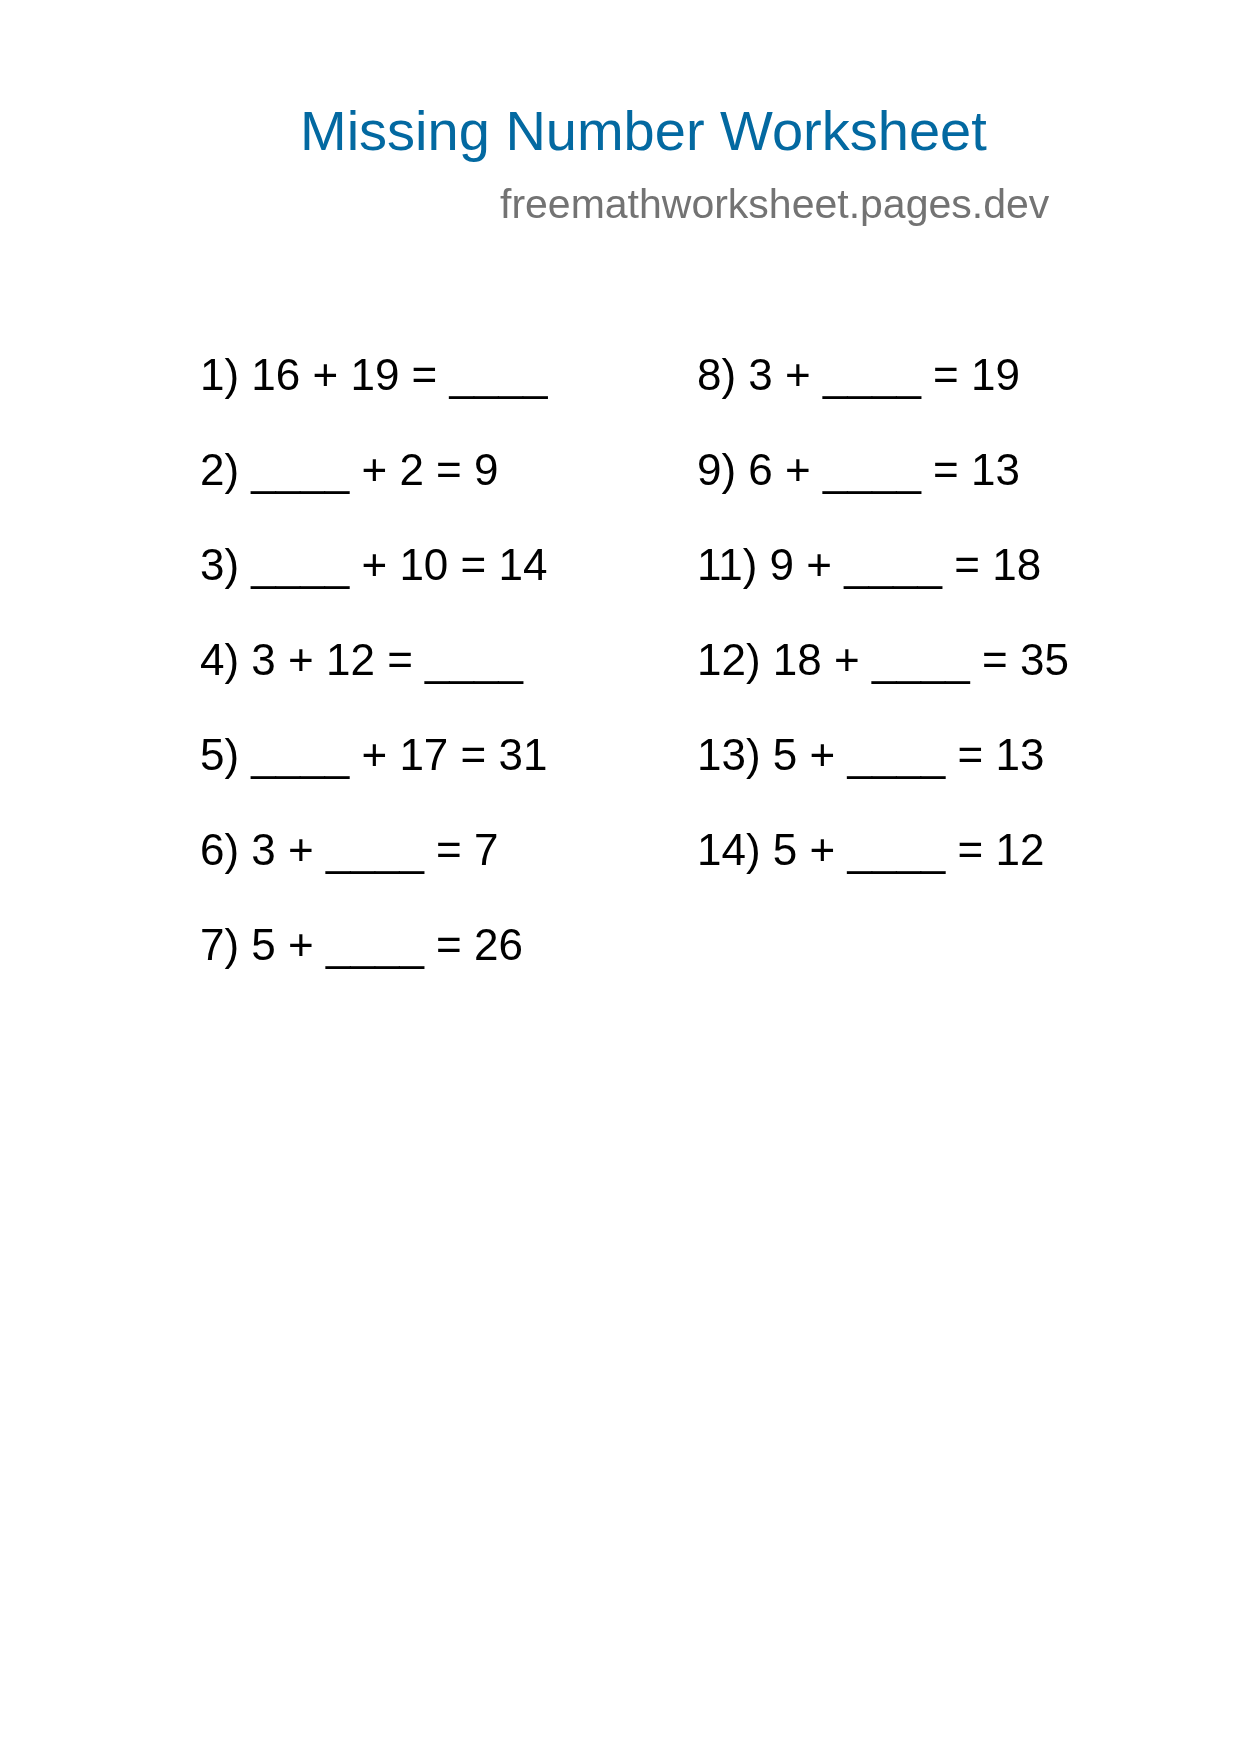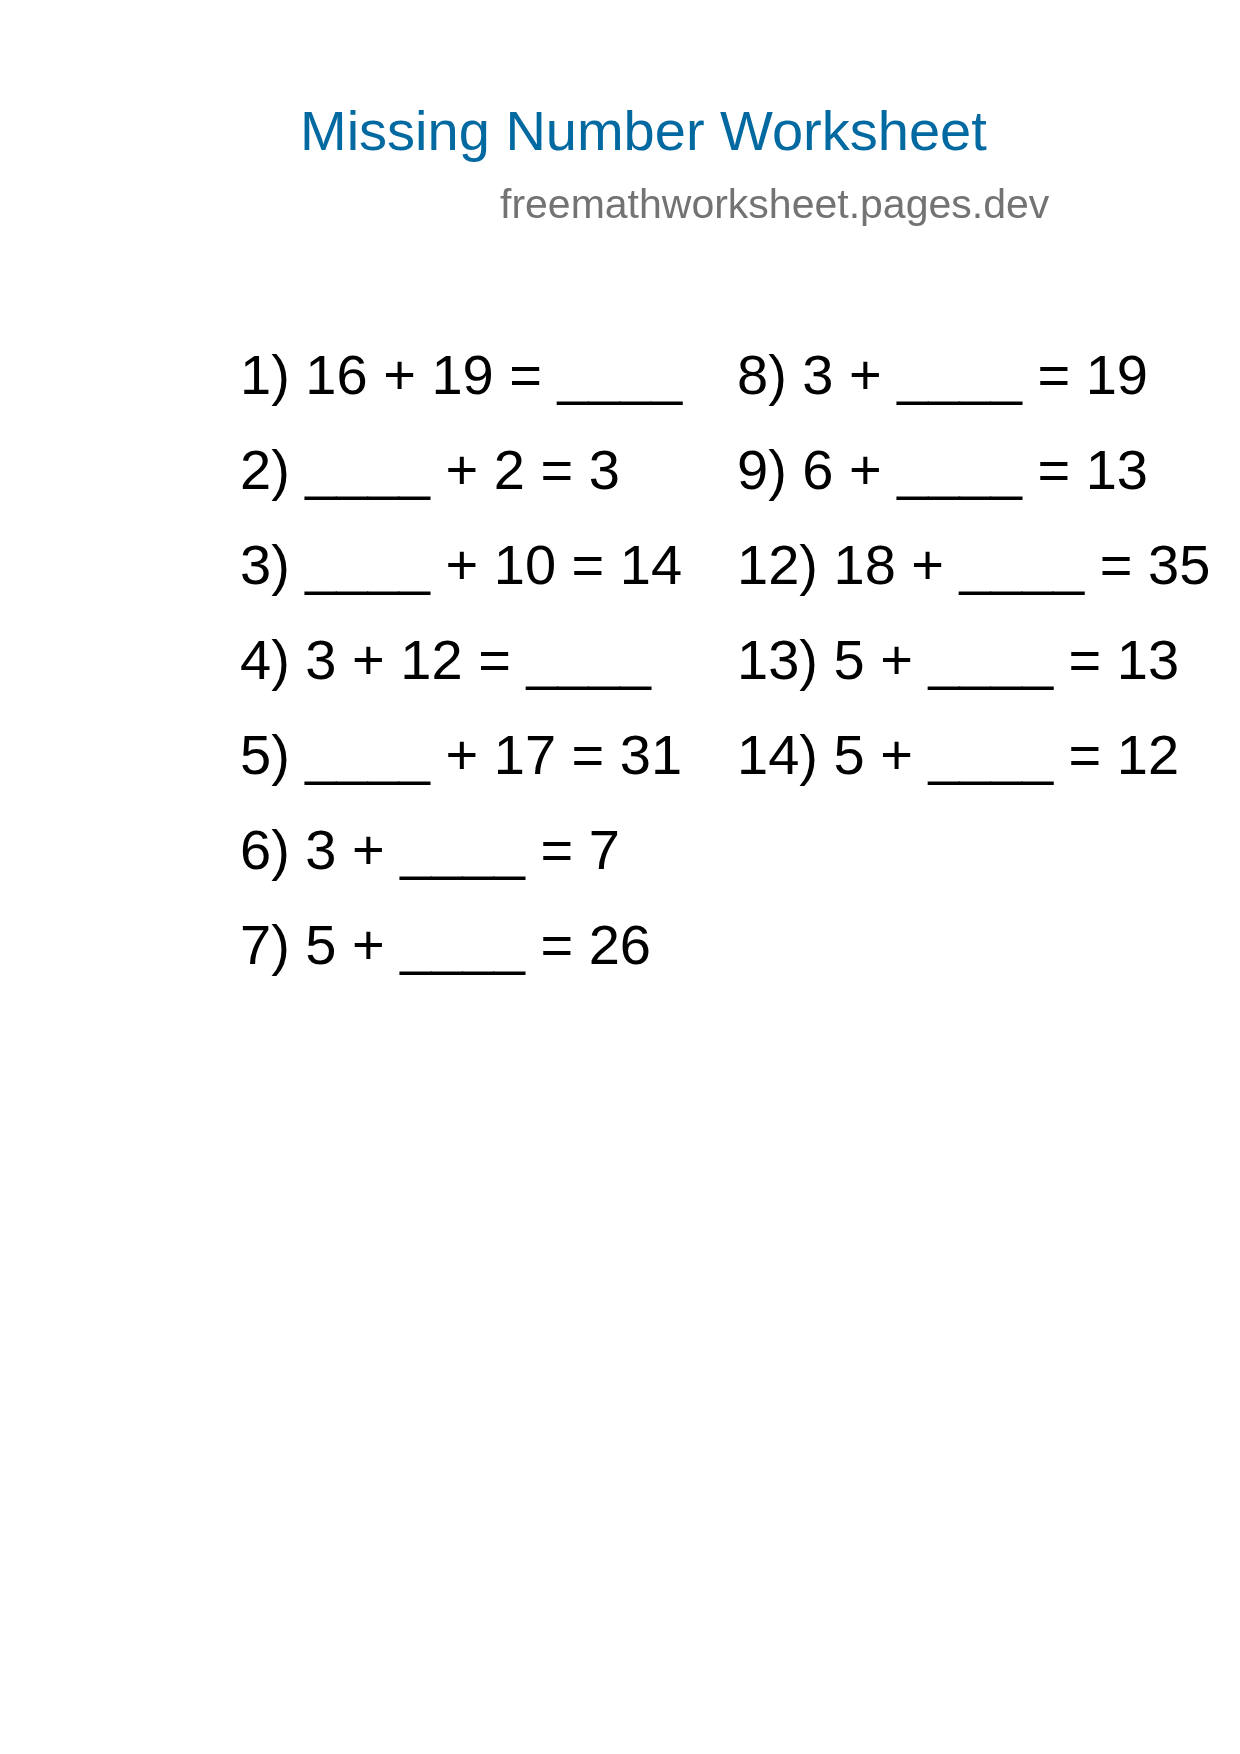--- a/index.html
+++ b/index.html
@@ -34,41 +34,41 @@
       color: #737373;
     }
     .column {
       position: absolute;
       top: 345px;
     }
     .col-left { left: 200px; }
     .col-right { left: 697px; }
     .problem {
       height: 95px;
-      font-size: 56px;
+      font-size: 44px;
       line-height: 60px;
       white-space: nowrap;
-      margin-left: 40px;
     }
   </style>
 </head>
 <body>
 
 <div class="title">Missing Number Worksheet</div>
 <div class="subtitle">freemathworksheet.pages.dev</div>
 
 <div class="column col-left">
   <div class="problem">1) 16 + 19 = ____</div>
-  <div class="problem">2) ____ + 2 = 3</div>
+  <div class="problem">2) ____ + 2 = 9</div>
   <div class="problem">3) ____ + 10 = 14</div>
   <div class="problem">4) 3 + 12 = ____</div>
   <div class="problem">5) ____ + 17 = 31</div>
   <div class="problem">6) 3 + ____ = 7</div>
   <div class="problem">7) 5 + ____ = 26</div>
 </div>
 
 <div class="column col-right">
   <div class="problem">8) 3 + ____ = 19</div>
   <div class="problem">9) 6 + ____ = 13</div>
+  <div class="problem">11) 9 + ____ = 18</div>
   <div class="problem">12) 18 + ____ = 35</div>
   <div class="problem">13) 5 + ____ = 13</div>
   <div class="problem">14) 5 + ____ = 12</div>
 </div>
 
 </body></html>

